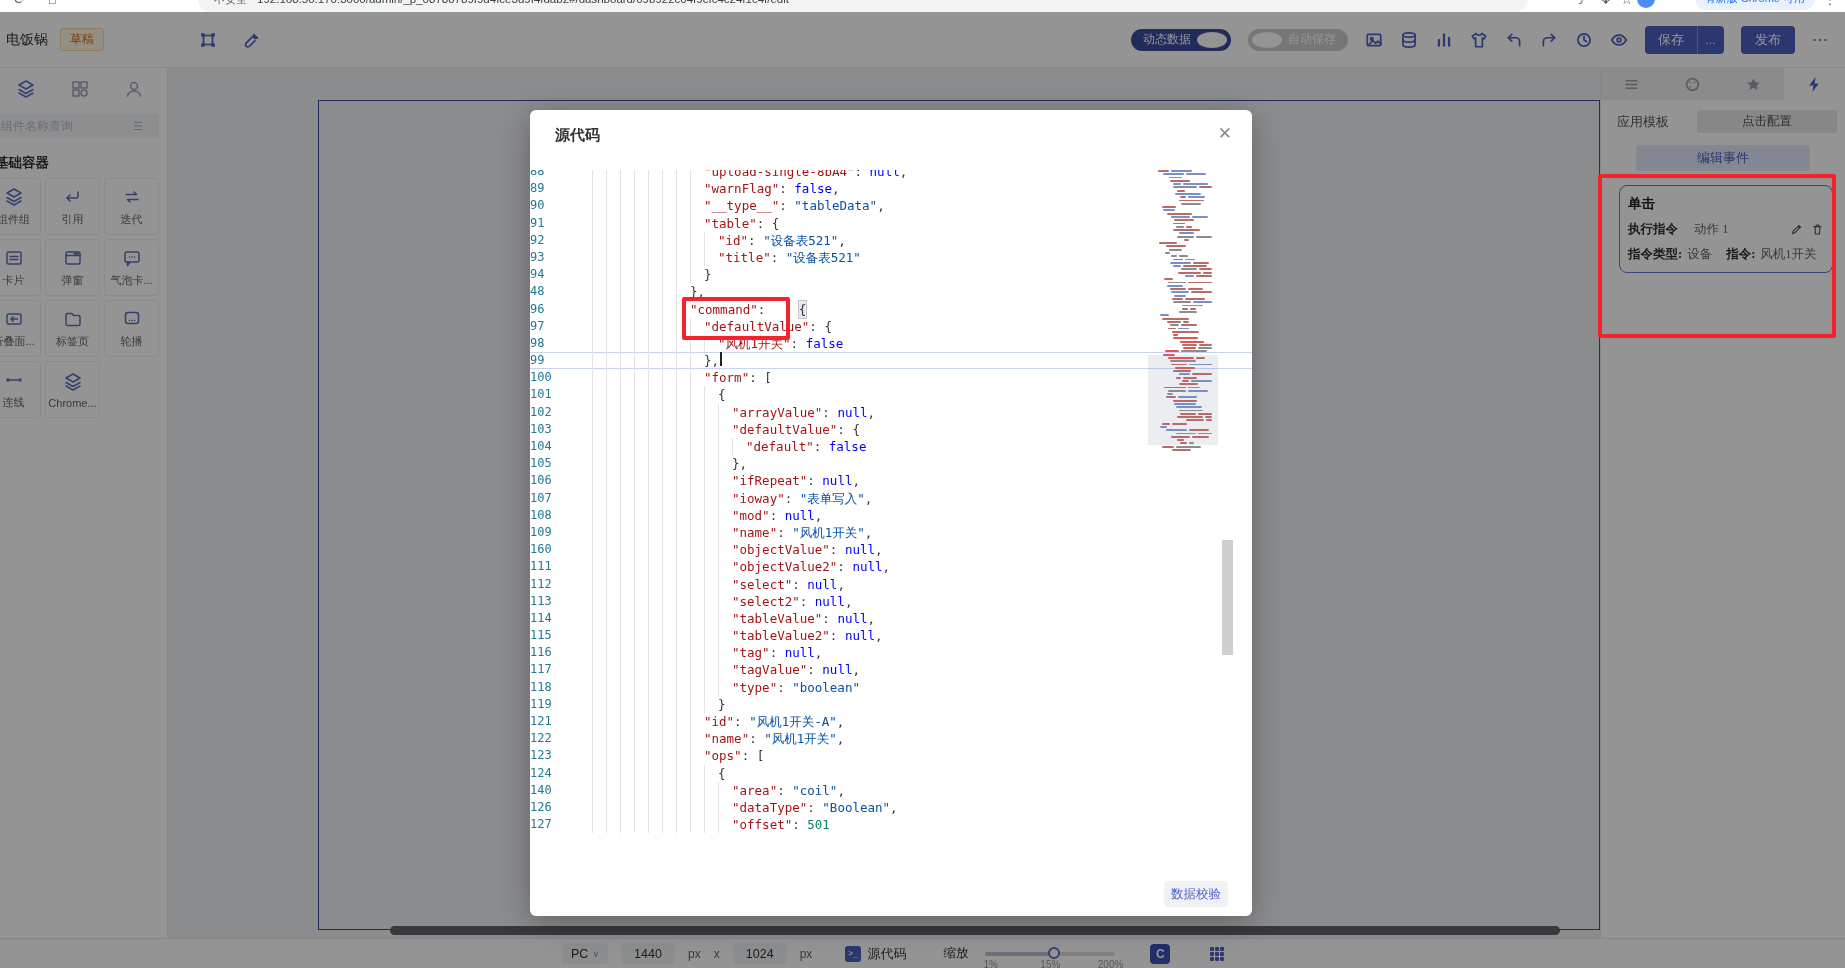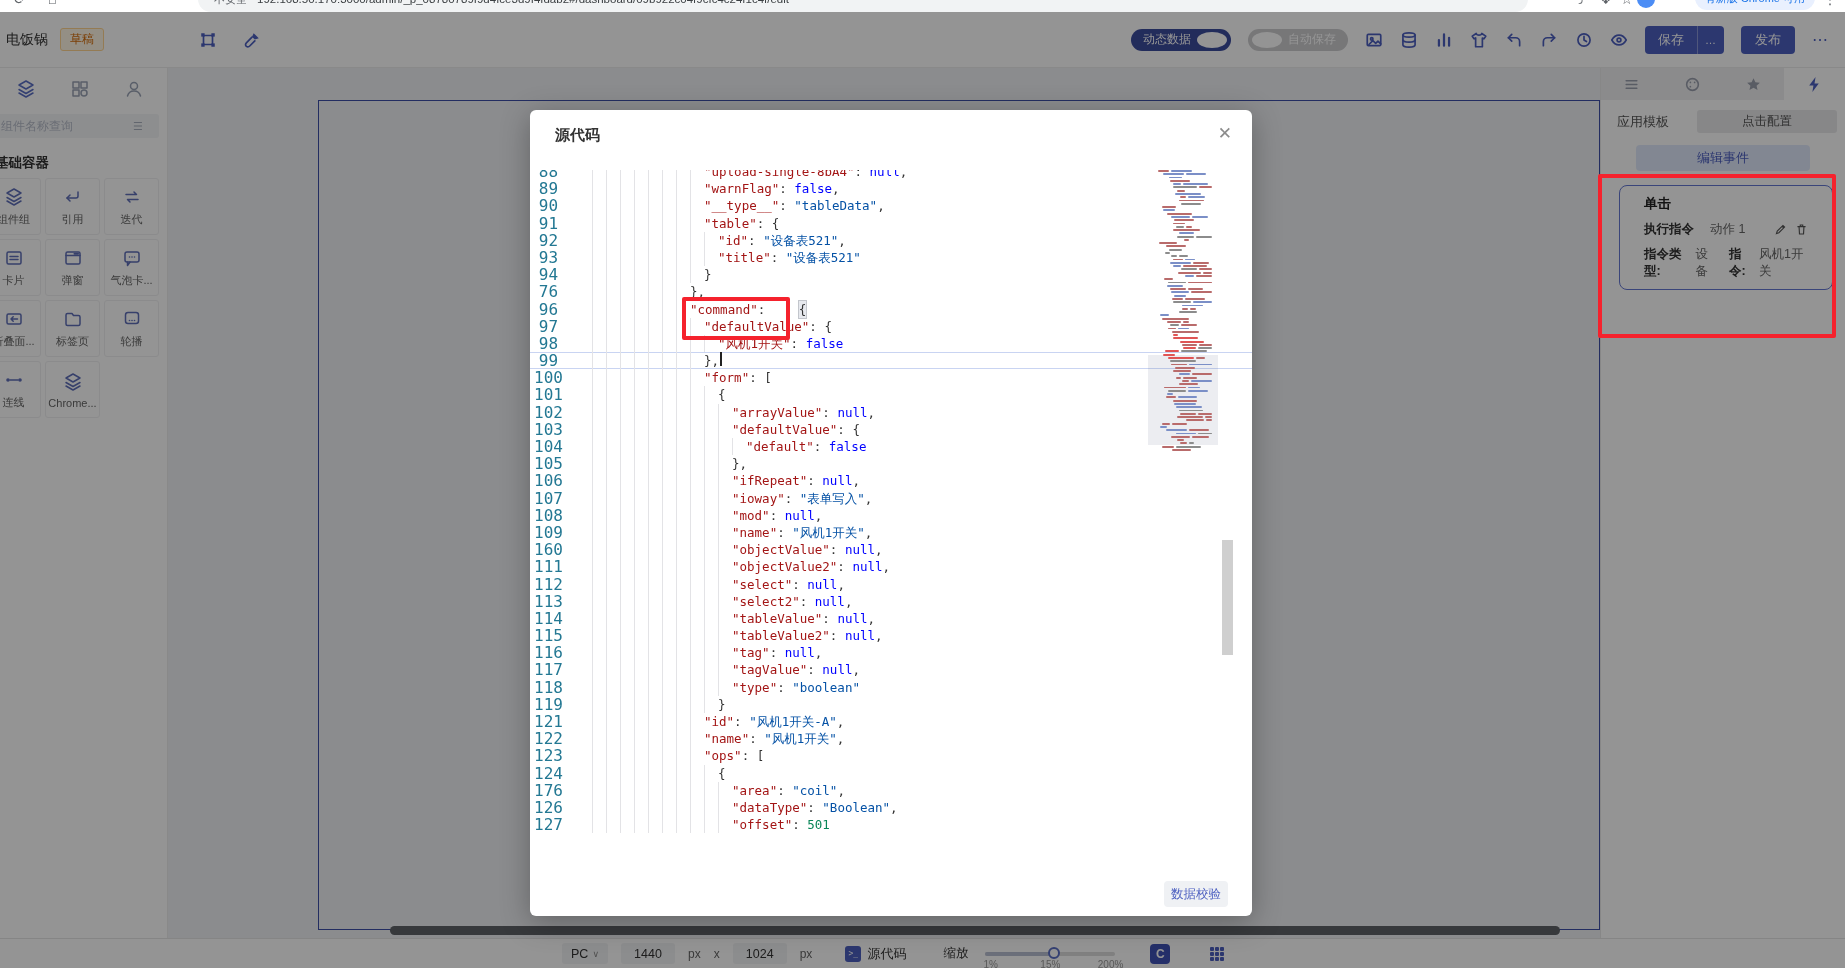--- a/index.html
+++ b/index.html
@@ -66,21 +66,21 @@
   .rp-tab{flex:1;display:flex;align-items:center;justify-content:center;color:#9a9fad;}
   .rp-tab svg{width:17px;height:17px;}
   .rp-tab.active{background:#fff;color:#4c5fc0;}
   #rp-row1{display:flex;align-items:center;margin:10px 8px 0 16px;}
   #apply-template-label{font-size:13px;color:#555;}
   #click-config-btn{margin-left:28px;flex:1;height:23px;background:#e9e9eb;border-radius:3px;font-size:12.5px;color:#555;
                     display:flex;align-items:center;justify-content:center;}
   #edit-event-btn{margin:12px auto 0 auto;width:174px;height:26px;background:#e1e9fc;color:#4c5fc0;font-size:13px;
                   border-radius:4px;display:flex;align-items:center;justify-content:center;}
   #event-card{margin:14px 0 0 18px;width:214px;box-sizing:border-box;border:1px solid #6577d2;border-radius:8px;
-              background:#fff;padding:9px 24px;}
+              background:#fff;padding:9px 8px;font-family:Liberation Serif, serif;}
   #event-card-title{font-size:13.5px;font-weight:bold;color:#222;}
   .ec-row{display:flex;align-items:center;margin-top:8px;font-size:12.5px;color:#666;}
   .ec-label{font-weight:bold;color:#333;}
   .ec-icons{margin-left:auto;display:flex;gap:8px;color:#555;}
   .ec-icons svg{width:13px;height:13px;}
   .ec-gap{width:14px;}
   
   #bottom-bar{position:absolute;left:0;top:938px;width:1845px;height:30px;background:#fff;border-top:1px solid #e6e6e6;
               display:flex;align-items:center;box-sizing:border-box;}
   #bb-controls{display:flex;align-items:center;margin-left:562px;gap:13px;}
@@ -107,21 +107,21 @@
   #dim-overlay{position:absolute;left:0;top:12px;width:1845px;height:956px;background:rgba(0,0,0,.42);z-index:5;}
   #modal{position:absolute;left:530px;top:110px;width:722px;height:806px;background:#fff;border-radius:6px;z-index:10;
          box-shadow:0 6px 30px rgba(0,0,0,.3);}
   #modal-title{position:absolute;left:25px;top:16px;font-size:15px;font-weight:600;color:#333;}
   #modal-close{position:absolute;right:20px;top:13px;font-size:17px;color:#8c8c8c;cursor:pointer;}
   #code-area{position:absolute;left:0;top:60px;right:0;height:676px;overflow:hidden;background:#fff;}
   #code-lines{margin-top:-7px;font-family:"DejaVu Sans Mono","Liberation Mono",monospace;font-size:12.5px;}
   .line{display:flex;height:17.2px;line-height:17.2px;white-space:pre;}
   .line.cl{background-image:linear-gradient(#c9d4f2,#c9d4f2),linear-gradient(#c9d4f2,#c9d4f2);
            background-size:100% 1px;background-repeat:no-repeat;background-position:top,bottom;}
-  .ln{flex:none;width:37px;text-align:center;color:#237893;font-size:16px;}
+  .ln{flex:none;width:37px;text-align:left;color:#237893;font-size:12px;}
   .ind{flex:none;margin-left:25px;height:100%;
        background:repeating-linear-gradient(to right,#e3e3e6 0,#e3e3e6 1px,transparent 1px,transparent 14px);}
   .t-k{color:#a31515;}
   .t-s{color:#0451a5;}
   .t-kw{color:#0000ff;}
   .t-n{color:#098658;}
   .t-p{color:#333;}
   .t-match{background:#e7e9ee;outline:1px solid #c3c6cc;}
   .t-gap{margin-left:26px;}
   .cursor{display:inline-block;width:1.5px;height:14px;background:#222;vertical-align:middle;margin-left:1px;}
@@ -494,21 +494,21 @@
   <div id="modal-close">✕</div>
   <div id="code-area">
     <div id="code-lines">
         <div class="line"><span class="ln">88</span><span class="ind" style="width: 112px;"></span><span class="t-k">"upload-single-8bA4"</span><span class="t-p">: </span><span class="t-kw">null</span><span class="t-p">,</span></div>
         <div class="line"><span class="ln">89</span><span class="ind" style="width: 112px;"></span><span class="t-k">"warnFlag"</span><span class="t-p">: </span><span class="t-kw">false</span><span class="t-p">,</span></div>
         <div class="line"><span class="ln">90</span><span class="ind" style="width: 112px;"></span><span class="t-k">"__type__"</span><span class="t-p">: </span><span class="t-s">"tableData"</span><span class="t-p">,</span></div>
         <div class="line"><span class="ln">91</span><span class="ind" style="width: 112px;"></span><span class="t-k">"table"</span><span class="t-p">: </span><span class="t-p">{</span></div>
         <div class="line"><span class="ln">92</span><span class="ind" style="width: 126px;"></span><span class="t-k">"id"</span><span class="t-p">: </span><span class="t-s">"设备表521"</span><span class="t-p">,</span></div>
         <div class="line"><span class="ln">93</span><span class="ind" style="width: 126px;"></span><span class="t-k">"title"</span><span class="t-p">: </span><span class="t-s">"设备表521"</span></div>
         <div class="line"><span class="ln">94</span><span class="ind" style="width: 112px;"></span><span class="t-p">}</span></div>
-        <div class="line"><span class="ln">76</span><span class="ind" style="width: 98px;"></span><span class="t-p">},</span></div>
+        <div class="line"><span class="ln">48</span><span class="ind" style="width: 98px;"></span><span class="t-p">},</span></div>
         <div class="line"><span class="ln">96</span><span class="ind" style="width: 98px;"></span><span class="t-k">"command"</span><span class="t-p">: </span><span class="t-p t-match t-gap">{</span></div>
         <div class="line"><span class="ln">97</span><span class="ind" style="width: 112px;"></span><span class="t-k">"defaultValue"</span><span class="t-p">: </span><span class="t-p">{</span></div>
         <div class="line"><span class="ln">98</span><span class="ind" style="width: 126px;"></span><span class="t-k">"风机1开关"</span><span class="t-p">: </span><span class="t-kw">false</span></div>
         <div class="line cl"><span class="ln">99</span><span class="ind" style="width: 112px;"></span><span class="t-p">},</span><span class="cursor"></span></div>
         <div class="line"><span class="ln">100</span><span class="ind" style="width: 112px;"></span><span class="t-k">"form"</span><span class="t-p">: </span><span class="t-p">[</span></div>
         <div class="line"><span class="ln">101</span><span class="ind" style="width: 126px;"></span><span class="t-p">{</span></div>
         <div class="line"><span class="ln">102</span><span class="ind" style="width: 140px;"></span><span class="t-k">"arrayValue"</span><span class="t-p">: </span><span class="t-kw">null</span><span class="t-p">,</span></div>
         <div class="line"><span class="ln">103</span><span class="ind" style="width: 140px;"></span><span class="t-k">"defaultValue"</span><span class="t-p">: </span><span class="t-p">{</span></div>
         <div class="line"><span class="ln">104</span><span class="ind" style="width: 154px;"></span><span class="t-k">"default"</span><span class="t-p">: </span><span class="t-kw">false</span></div>
         <div class="line"><span class="ln">105</span><span class="ind" style="width: 140px;"></span><span class="t-p">},</span></div>
@@ -523,21 +523,21 @@
         <div class="line"><span class="ln">114</span><span class="ind" style="width: 140px;"></span><span class="t-k">"tableValue"</span><span class="t-p">: </span><span class="t-kw">null</span><span class="t-p">,</span></div>
         <div class="line"><span class="ln">115</span><span class="ind" style="width: 140px;"></span><span class="t-k">"tableValue2"</span><span class="t-p">: </span><span class="t-kw">null</span><span class="t-p">,</span></div>
         <div class="line"><span class="ln">116</span><span class="ind" style="width: 140px;"></span><span class="t-k">"tag"</span><span class="t-p">: </span><span class="t-kw">null</span><span class="t-p">,</span></div>
         <div class="line"><span class="ln">117</span><span class="ind" style="width: 140px;"></span><span class="t-k">"tagValue"</span><span class="t-p">: </span><span class="t-kw">null</span><span class="t-p">,</span></div>
         <div class="line"><span class="ln">118</span><span class="ind" style="width: 140px;"></span><span class="t-k">"type"</span><span class="t-p">: </span><span class="t-s">"boolean"</span></div>
         <div class="line"><span class="ln">119</span><span class="ind" style="width: 126px;"></span><span class="t-p">}</span></div>
         <div class="line"><span class="ln">121</span><span class="ind" style="width: 112px;"></span><span class="t-k">"id"</span><span class="t-p">: </span><span class="t-s">"风机1开关-A"</span><span class="t-p">,</span></div>
         <div class="line"><span class="ln">122</span><span class="ind" style="width: 112px;"></span><span class="t-k">"name"</span><span class="t-p">: </span><span class="t-s">"风机1开关"</span><span class="t-p">,</span></div>
         <div class="line"><span class="ln">123</span><span class="ind" style="width: 112px;"></span><span class="t-k">"ops"</span><span class="t-p">: </span><span class="t-p">[</span></div>
         <div class="line"><span class="ln">124</span><span class="ind" style="width: 126px;"></span><span class="t-p">{</span></div>
-        <div class="line"><span class="ln">176</span><span class="ind" style="width: 140px;"></span><span class="t-k">"area"</span><span class="t-p">: </span><span class="t-s">"coil"</span><span class="t-p">,</span></div>
+        <div class="line"><span class="ln">140</span><span class="ind" style="width: 140px;"></span><span class="t-k">"area"</span><span class="t-p">: </span><span class="t-s">"coil"</span><span class="t-p">,</span></div>
         <div class="line"><span class="ln">126</span><span class="ind" style="width: 140px;"></span><span class="t-k">"dataType"</span><span class="t-p">: </span><span class="t-s">"Boolean"</span><span class="t-p">,</span></div>
         <div class="line"><span class="ln">127</span><span class="ind" style="width: 140px;"></span><span class="t-k">"offset"</span><span class="t-p">: </span><span class="t-n">501</span></div>
       </div>
     <div id="mm-slider"></div>
     <div id="minimap">
         <div class="mm-row" style="margin-left: 4.00044px;">
           <div class="mm-bar" style="width: 11.3632px; background: rgb(185, 107, 107);"></div>
           <div class="mm-bar" style="width: 21.0462px; background: rgb(123, 143, 199);"></div>
         </div>
         <div class="mm-row" style="margin-left: 8.6345px;">

